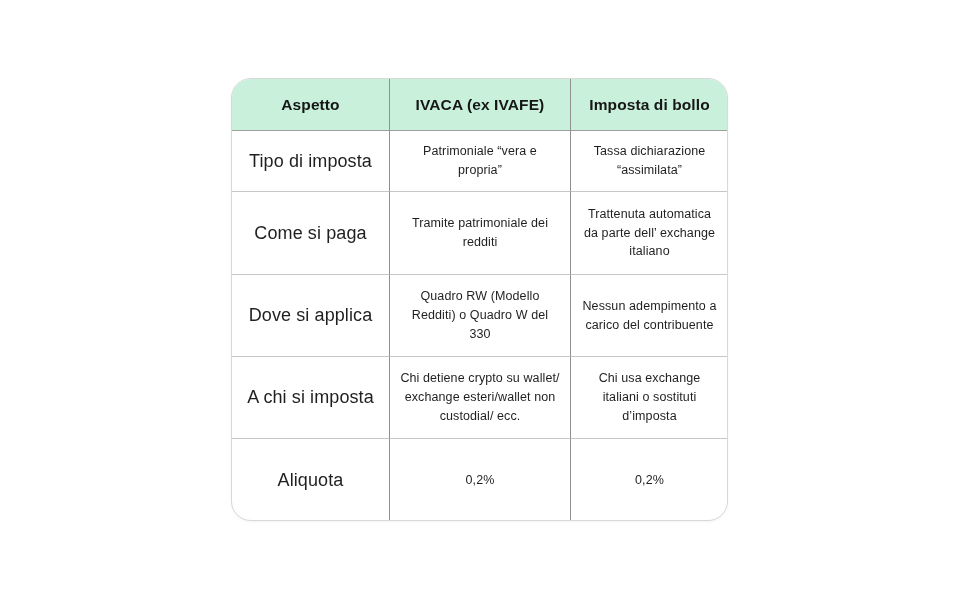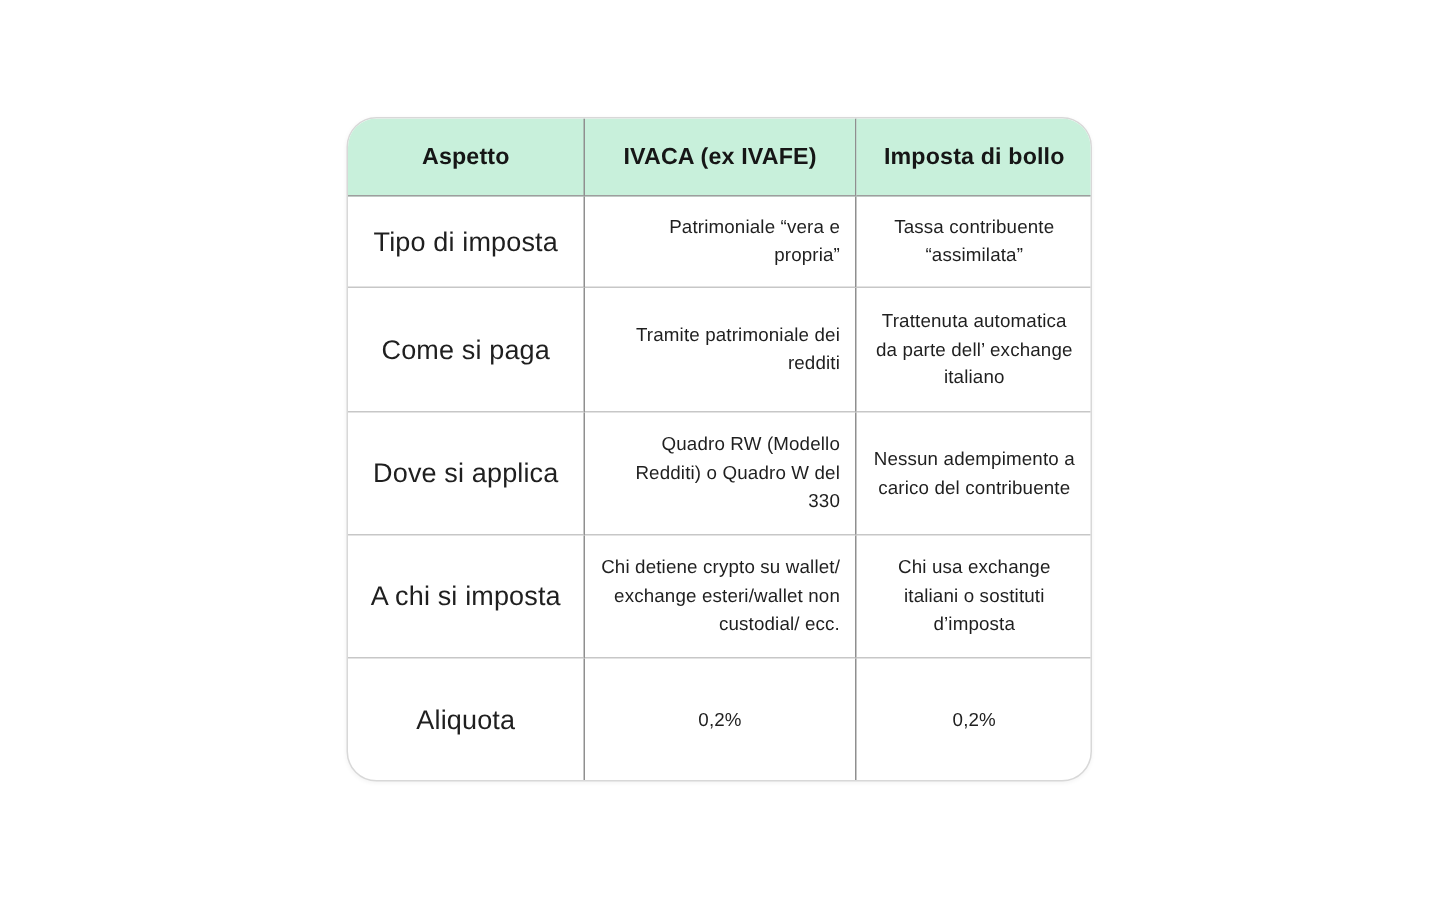--- a/index.html
+++ b/index.html
@@ -38,34 +38,34 @@
   .rb { border-bottom: 1px solid #c7c7c7; }
   .hdr {
     background: #c8f0db;
     border-bottom: 1px solid #9e9e9e;
     font-weight: 700;
     font-size: 15.5px;
     color: #161616;
     letter-spacing: 0.1px;
   }
   .label-cell { font-size: 18px; }
-  .mid { max-width: 181px; text-align: right; }
+  .mid { max-width: 181px; }
 </style>
 </head>
 <body>
 
 <div class="tbl">
 
   <div class="cell hdr col1">Aspetto</div>
   <div class="cell hdr col2">IVACA (ex IVAFE)</div>
   <div class="cell hdr">Imposta di bollo</div>
 
   <div class="cell col1 rb label-cell">Tipo di imposta</div>
   <div class="cell col2 rb mid">Patrimoniale “vera e propria”</div>
-  <div class="cell rb">Tassa contribuente “assimilata”</div>
+  <div class="cell rb">Tassa dichiarazione “assimilata”</div>
 
   <div class="cell col1 rb label-cell">Come si paga</div>
   <div class="cell col2 rb mid">Tramite patrimoniale dei redditi</div>
   <div class="cell rb">Trattenuta automatica da parte dell’ exchange italiano</div>
 
   <div class="cell col1 rb label-cell">Dove si applica</div>
   <div class="cell col2 rb mid">Quadro RW (Modello Redditi) o Quadro W del 330</div>
   <div class="cell rb">Nessun adempimento a carico del contribuente</div>
 
   <div class="cell col1 rb label-cell">A chi si imposta</div>

